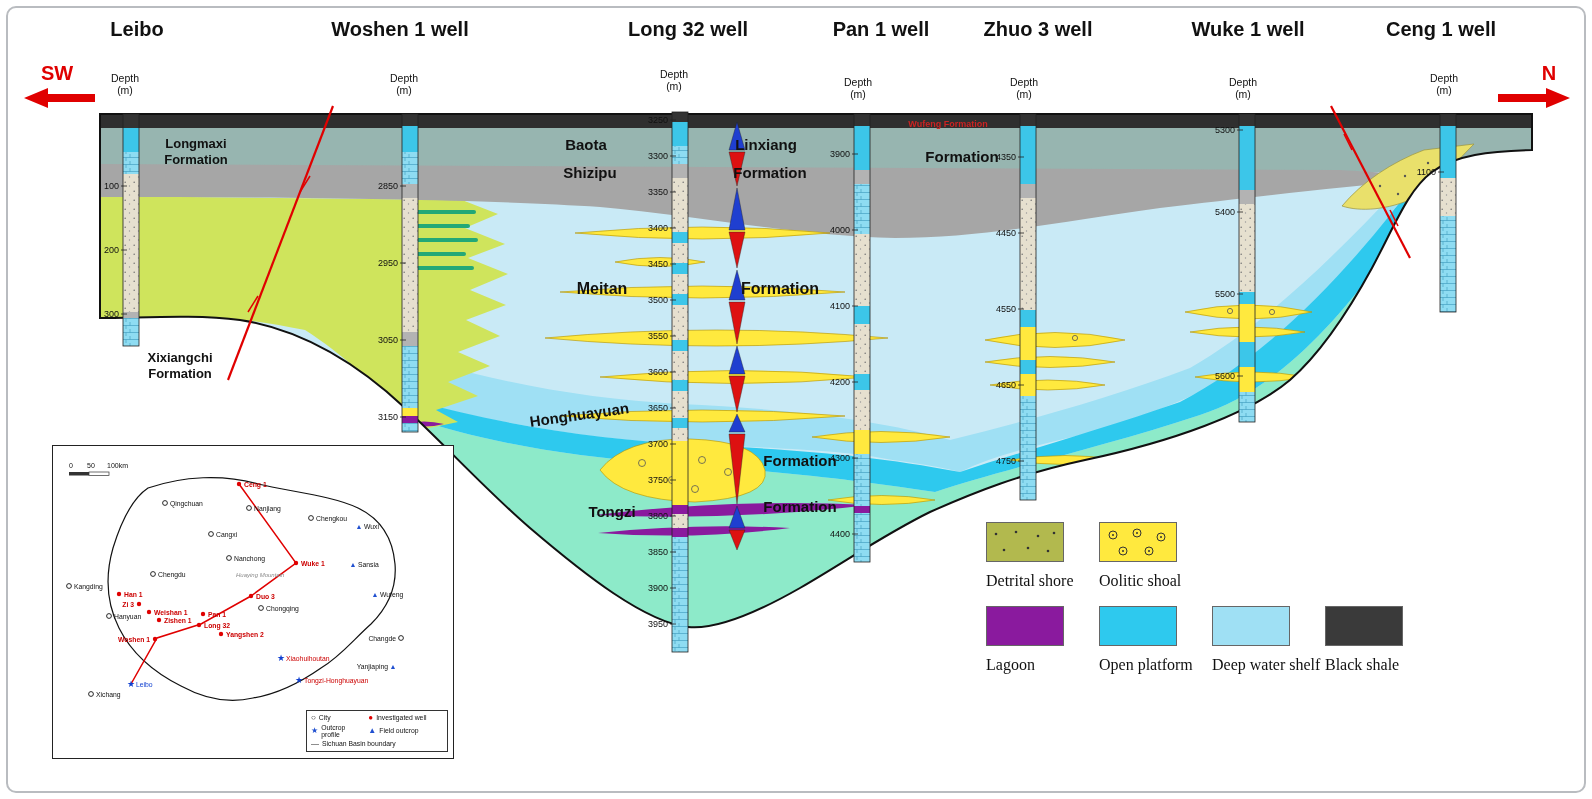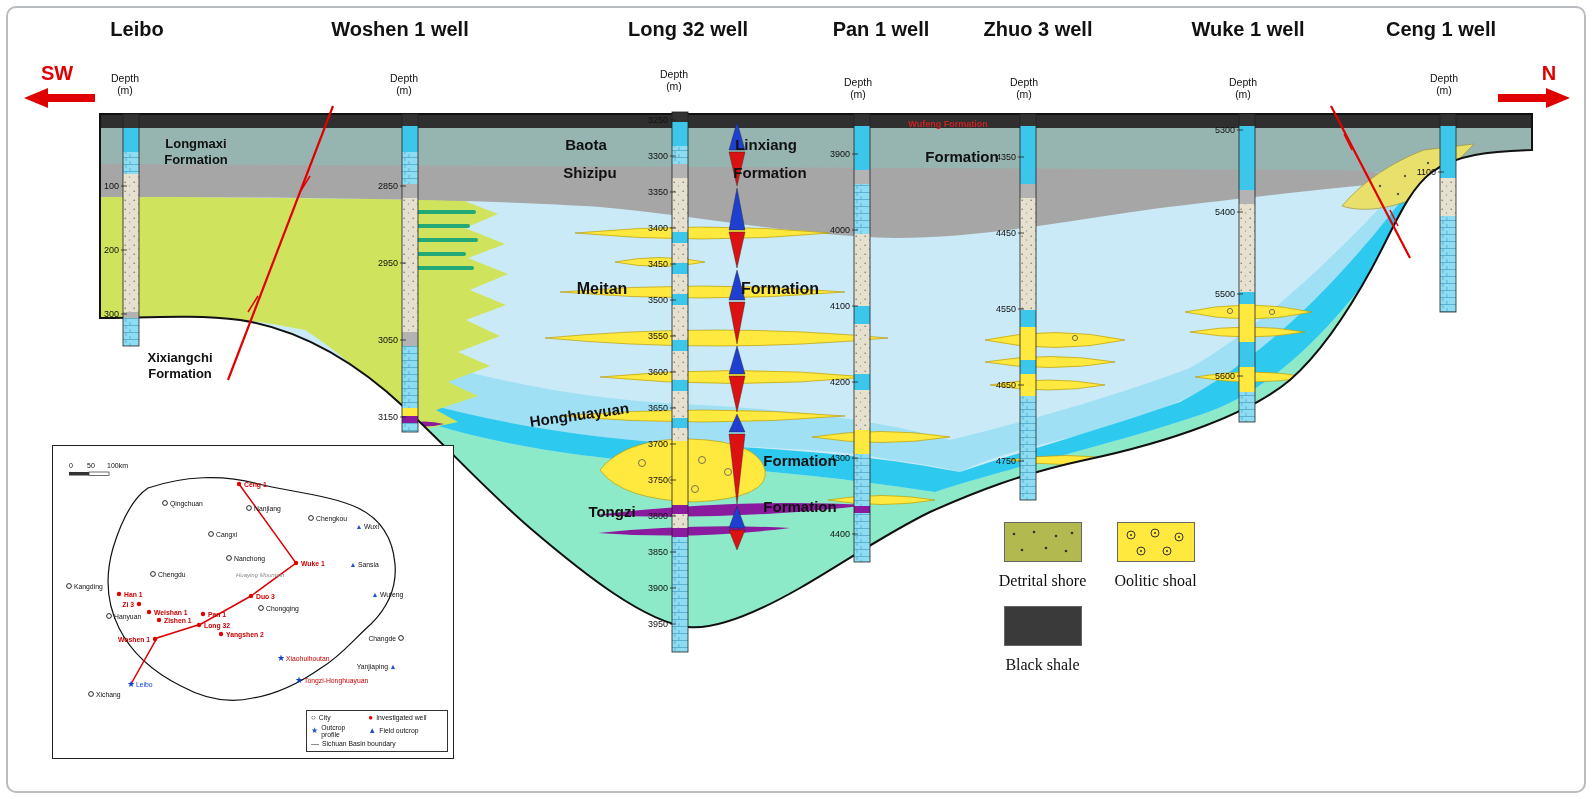--- a/index.html
+++ b/index.html
@@ -10,21 +10,21 @@
   svg text{font-family:"Liberation Sans",sans-serif}
   .well-title{font-size:20px;font-weight:bold;fill:#111}
   .depth-head{font-size:10.5px;fill:#111}
   .tick-label{font-size:9px;fill:#111}
   .fm{font-weight:bold;fill:#111}
   .fm15{font-size:15px}.fm16{font-size:16px}.fm13{font-size:13px}
   .dir-label{font-size:20px;font-weight:bold;fill:#e00000}
   .legend-wrap{position:absolute;left:986px;top:522px;width:586px}
   .legend-row{display:flex}
   .legend-row + .legend-row{margin-top:16px}
-  .legend-item{width:113px;text-align:center}
+  .legend-item{width:113px;}
   .legend-label{font-family:"Liberation Serif",serif;font-size:16px;line-height:1.12;margin-top:6px;color:#111}
   .map-wrap{position:absolute;left:52px;top:445px;width:400px;height:312px;background:#fff;border:1.5px solid #222}
   .map-wrap svg{position:absolute;left:0;top:0}
   .map-legend{position:absolute;right:5px;bottom:6px;width:132px;border:1px solid #333;background:#fff;
               padding:3px 4px;display:grid;grid-template-columns:1fr 1.4fr;gap:2px 4px;font-size:6.8px;color:#111}
   .map-legend-item{display:flex;align-items:center;gap:3px;line-height:1.05}
   .map-legend-item:last-child{grid-column:1/3}
   .mk{font-size:8px;line-height:1}
   .mk-red{color:#e00000}.mk-blue{color:#2050d0}.mk-black{color:#111}
 </style>
@@ -432,20 +432,29 @@
           <circle cx="62" cy="15" r="4" fill="none" stroke="#333" stroke-width="1"></circle>
           <circle cx="62" cy="15" r="1" fill="#333"></circle>
           <circle cx="24" cy="29" r="4" fill="none" stroke="#333" stroke-width="1"></circle>
           <circle cx="24" cy="29" r="1" fill="#333"></circle>
           <circle cx="50" cy="29" r="4" fill="none" stroke="#333" stroke-width="1"></circle>
           <circle cx="50" cy="29" r="1" fill="#333"></circle>
         </svg><div class="legend-label">Oolitic shoal</div></div>
     </div>
   <div class="legend-row">
       <div class="legend-item"><svg width="78" height="40">
+          <rect x="0.5" y="0.5" width="77" height="39" fill="#8a1a9e" stroke="#666"></rect>
+        </svg><div class="legend-label">Lagoon</div></div>
+      <div class="legend-item"><svg width="78" height="40">
+          <rect x="0.5" y="0.5" width="77" height="39" fill="#2ec9ee" stroke="#666"></rect>
+        </svg><div class="legend-label">Open platform</div></div>
+      <div class="legend-item"><svg width="78" height="40">
+          <rect x="0.5" y="0.5" width="77" height="39" fill="#9fe0f4" stroke="#666"></rect>
+        </svg><div class="legend-label">Deep water shelf</div></div>
+      <div class="legend-item"><svg width="78" height="40">
           <rect x="0.5" y="0.5" width="77" height="39" fill="#3a3a3a" stroke="#666"></rect>
         </svg><div class="legend-label">Black shale</div></div>
     </div>
 </div>
 
 <div class="map-wrap">
   <svg width="398" height="309" viewBox="0 0 398 309">
     <g>
       <text x="16" y="22" font-size="7" fill="#111">0</text>
       <text x="34" y="22" font-size="7" fill="#111">50</text>

